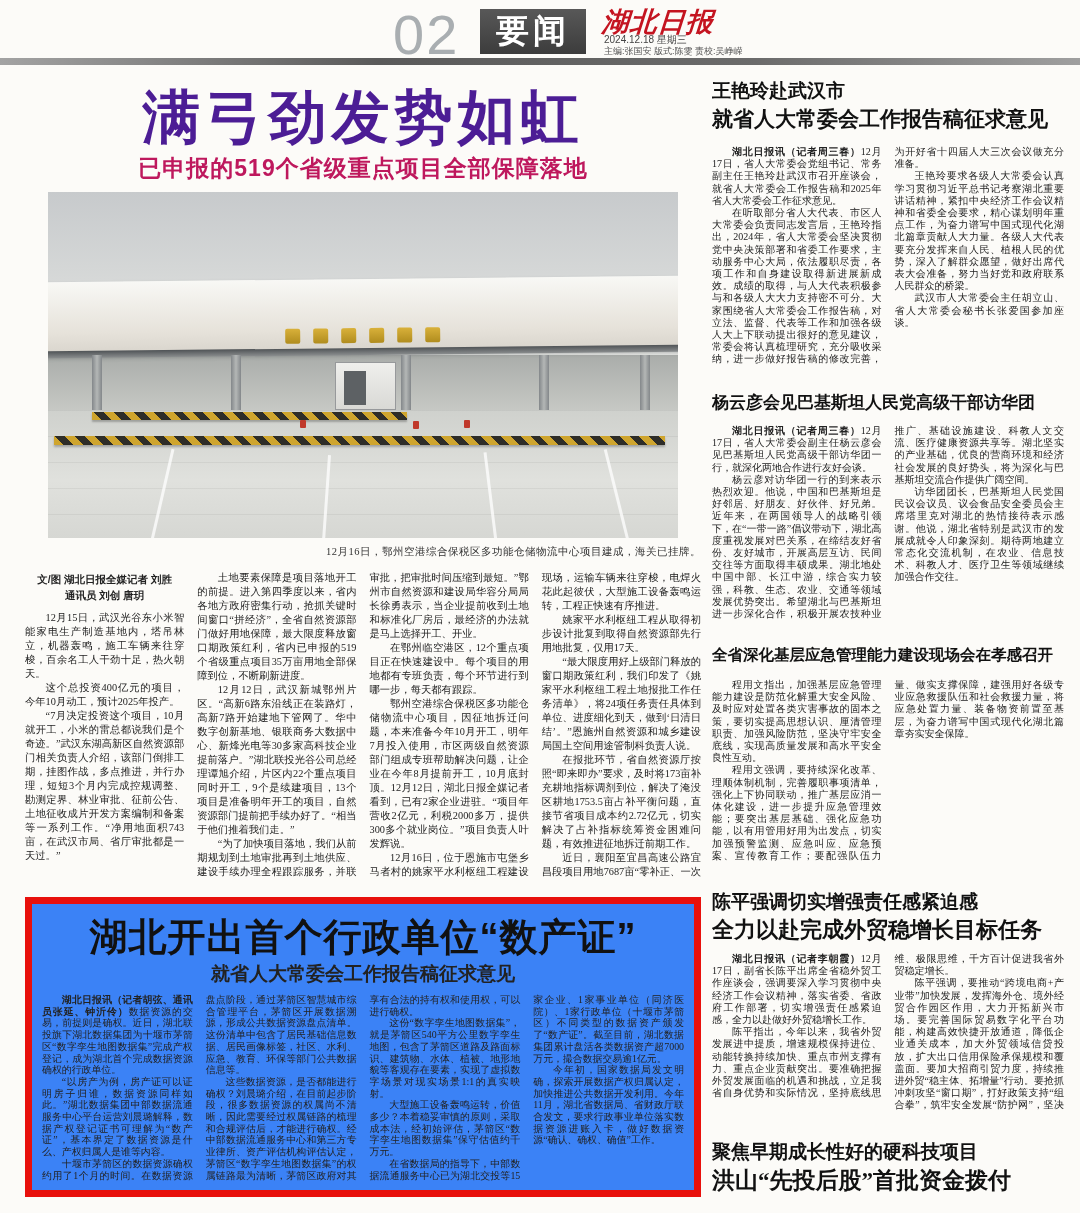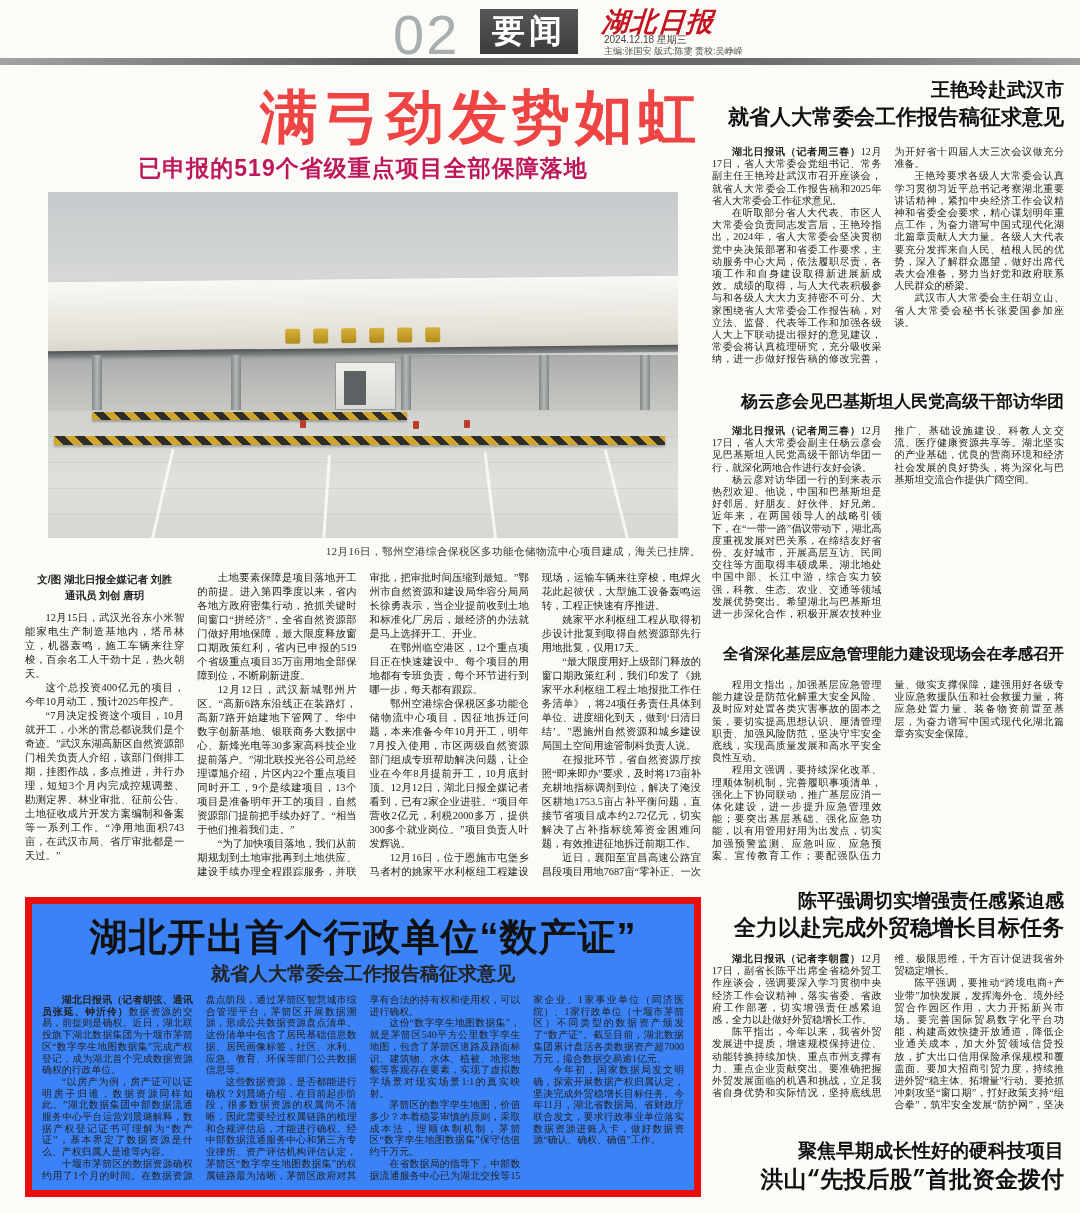--- a/index.html
+++ b/index.html
@@ -1,33 +1,33 @@
 <!DOCTYPE html>
 <html><head>
 <meta charset="utf-8">
 <style>
   html,body{margin:0;padding:0;background:#e9e7e2;}
   .page{position:relative;width:1080px;height:1213px;margin:0 auto;background:#fcfbf8;overflow:hidden;
         font-family:"Liberation Serif","DejaVu Serif",serif;color:#1c1c1c;}
   
   .pagenum{position:absolute;left:393px;top:2px;font-family:"Liberation Sans","DejaVu Sans",sans-serif;
            font-size:56px;font-weight:300;color:#a9aeb1;letter-spacing:2px;}
-  .section-box{position:absolute;left:480px;top:9px;width:98px;height:45px;background:linear-gradient(#585858,#3c3c3c);
+  .section-box{position:absolute;left:480px;top:9px;width:106px;height:45px;background:linear-gradient(#585858,#3c3c3c);
            color:#fff;font-family:"Liberation Sans","DejaVu Sans",sans-serif;font-weight:900;font-size:33px;
            display:flex;align-items:center;justify-content:center;letter-spacing:4px;}
   .masthead{position:absolute;left:602px;top:4px;font-size:27px;font-weight:900;font-style:italic;
            color:#c41420;letter-spacing:1px;transform:skewX(-4deg);}
   .dateline{position:absolute;left:604px;top:33px;font-size:10px;color:#444;font-family:"Liberation Sans","DejaVu Sans",sans-serif;}
   .staffline{position:absolute;left:604px;top:45px;font-size:9px;color:#555;font-family:"Liberation Sans","DejaVu Sans",sans-serif;}
   .header-bar{position:absolute;left:0;top:58px;width:1080px;height:7px;
            background:linear-gradient(to right,#a3a3a3,#5a5a5a 35%,#6b6b6b 70%,#9f9f9f);}
   
   .left-col{position:absolute;left:25px;top:76px;width:676px;}
-  .lead h1{margin:8px 0 0;text-align:right;font-family:"Liberation Sans","DejaVu Sans",sans-serif;
-           font-weight:900;font-size:58px;line-height:66px;letter-spacing:5px;color:#ef4444;}
+  .lead h1{margin:8px 0 0;text-align:center;font-family:"Liberation Sans","DejaVu Sans",sans-serif;
+           font-weight:900;font-size:58px;line-height:66px;letter-spacing:5px;color:#4c1d95;}
   .lead h2{margin:4px 0 10px;text-align:center;font-family:"Liberation Sans","DejaVu Sans",sans-serif;
            font-weight:700;font-size:23px;line-height:28px;color:#be185d;letter-spacing:1px;}
   
   .photo{position:relative;width:630px;height:346px;margin:0 auto;overflow:hidden;background:#dfe0de;}
   .ph-sky{position:absolute;left:0;top:0;right:0;height:52%;background:linear-gradient(#c7cacc,#e6e7e4);}
   .ph-far{position:absolute;left:0;top:49%;right:0;height:6%;background:linear-gradient(#868d85,#a7aba3);opacity:.7;}
   .ph-bldg{position:absolute;left:1%;top:38%;width:10%;height:14%;background:#b7bab8;box-shadow:14px 4px 0 #c4c6c3;}
   .ph-canopy{position:absolute;left:-2%;right:-2%;top:25%;height:21%;transform:rotate(-.6deg);
            background:linear-gradient(#f8f8f5,#e6e2da 70%,#d8d4cc);box-shadow:0 3px 4px rgba(40,45,50,.35);}
   .ph-sign{position:absolute;left:0;right:0;bottom:12%;display:flex;justify-content:center;gap:13px;}
@@ -63,21 +63,21 @@
           font-family:"Liberation Sans","DejaVu Sans",sans-serif;}
   
   .red-box{margin-top:8px;border:7px solid #e8100c;background:#3b82f6;padding:6px 10px 8px;}
   .red-box h1{margin:4px 0 2px;text-align:center;font-family:"Liberation Sans","DejaVu Sans",sans-serif;
           font-weight:900;font-size:38px;line-height:46px;letter-spacing:1px;color:#111;}
   .red-box h2{margin:0 0 8px;text-align:center;font-family:"Liberation Sans","DejaVu Sans",sans-serif;
           font-weight:700;font-size:19px;line-height:24px;color:#222;}
   .box-body{height:188px;font-size:9.9px;line-height:11.7px;}
   
   .right-col{position:absolute;left:712px;top:78px;width:352px;height:1135px;overflow:hidden;}
-  .r-art h3{margin:0;text-align:right;font-family:Liberation Mono, monospace;color:#111;}
+  .r-art h3{margin:0;text-align:left;font-family:Liberation Serif, serif;color:#111;}
   .t-small{font-weight:700;font-size:19px;line-height:26px;}
   .t-big{font-weight:900;font-size:21px;line-height:30px;letter-spacing:0;}
   .t-b{font-weight:900;font-size:17px;line-height:25px;}
   .t-c{font-weight:900;font-size:15.5px;line-height:24px;}
   .t-d2{font-weight:900;font-size:22px;line-height:30px;}
   .t-e2{font-weight:900;font-size:23px;line-height:32px;}
   .cols2{column-count:2;column-gap:13px;column-fill:auto;overflow:hidden;font-size:10px;line-height:12.2px;}
   .gap12{margin-top:12px;} .gap10{margin-top:10px;} .gap8{margin-top:8px;}
   .mA{margin-top:14px;} .mB{margin-top:16px;}
   .hA{height:230px;} .hB{height:202px;} .hC{height:194px;} .hD{height:170px;}
@@ -162,23 +162,23 @@
 
     <section class="red-box">
       <h1>湖北开出首个行政单位“数产证”</h1>
       <h2>就省人大常委会工作报告稿征求意见</h2>
       <div class="body cols4 box-body">
           <p><b>湖北日报讯（记者胡弦、通讯员张延、钟沂伶）</b>数据资源的交易，前提则是确权。近日，湖北联投旗下湖北数据集团为十堰市茅箭区“数字孪生地图数据集”完成产权登记，成为湖北首个完成数据资源确权的行政单位。</p>
           <p>“以房产为例，房产证可以证明房子归谁，数据资源同样如此。”湖北数据集团中部数据流通服务中心平台运营刘晨璐解释，数据产权登记证书可理解为“数产证”，基本界定了数据资源是什么、产权归属人是谁等内容。</p>
           <p>十堰市茅箭区的数据资源确权约用了1个月的时间。在数据资源盘点阶段，通过茅箭区智慧城市综合管理平台，茅箭区开展数据溯源，形成公共数据资源盘点清单。这份清单中包含了居民基础信息数据、居民画像标签，社区、水利、应急、教育、环保等部门公共数据信息等。</p>
           <p>这些数据资源，是否都能进行确权？刘晨璐介绍，在目前起步阶段，很多数据资源的权属尚不清晰，因此需要经过权属链路的梳理和合规评估后，才能进行确权。经中部数据流通服务中心和第三方专业律所、资产评估机构评估认定，茅箭区“数字孪生地图数据集”的权属链路最为清晰，茅箭区政府对其享有合法的持有权和使用权，可以进行确权。</p>
           <p>这份“数字孪生地图数据集”，就是茅箭区540平方公里数字孪生地图，包含了茅箭区道路及路面标识、建筑物、水体、植被、地形地貌等客观存在要素，实现了虚拟数字场景对现实场景1:1的真实映射。</p>
-          <p>茅箭区的数字孪生地图，价值多少？本着稳妥审慎的原则，采取成本法，理顺体制机制，茅箭区“数字孪生地图数据集”保守估值约千万元。</p>
+          <p>大型施工设备轰鸣运转，价值多少？本着稳妥审慎的原则，采取成本法，经初始评估，茅箭区“数字孪生地图数据集”保守估值约千万元。</p>
           <p>在省数据局的指导下，中部数据流通服务中心已为湖北交投等15家企业、1家事业单位（同济医院）、1家行政单位（十堰市茅箭区）不同类型的数据资产颁发了“数产证”。截至目前，湖北数据集团累计盘活各类数据资产超7000万元，撮合数据交易逾1亿元。</p>
-          <p>今年初，国家数据局发文明确，探索开展数据产权归属认定，坚决完成外贸稳增长目标任务。今年11月，湖北省数据局、省财政厅联合发文，要求行政事业单位落实数据资源进账入卡，做好数据资源“确认、确权、确值”工作。</p>
+          <p>今年初，国家数据局发文明确，探索开展数据产权归属认定，加快推进公共数据开发利用。今年11月，湖北省数据局、省财政厅联合发文，要求行政事业单位落实数据资源进账入卡，做好数据资源“确认、确权、确值”工作。</p>
         </div>
     </section>
   </div>
 
   <div class="right-col">
 
     <article class="r-art">
       <h3 class="t-small">王艳玲赴武汉市</h3>
       <h3 class="t-big">就省人大常委会工作报告稿征求意见</h3>
       <div class="body cols2 gap12 hA">
@@ -187,20 +187,21 @@
           <p>王艳玲要求各级人大常委会认真学习贯彻习近平总书记考察湖北重要讲话精神，紧扣中央经济工作会议精神和省委全会要求，精心谋划明年重点工作，为奋力谱写中国式现代化湖北篇章贡献人大力量。各级人大代表要充分发挥来自人民、植根人民的优势，深入了解群众愿望，做好出席代表大会准备，努力当好党和政府联系人民群众的桥梁。</p>
           <p>武汉市人大常委会主任胡立山、省人大常委会秘书长张爱国参加座谈。</p>
         </div>
     </article>
 
     <article class="r-art mA">
       <h3 class="t-b">杨云彦会见巴基斯坦人民党高级干部访华团</h3>
       <div class="body cols2 gap10 hB">
           <p><b>湖北日报讯（记者周三春）</b>12月17日，省人大常委会副主任杨云彦会见巴基斯坦人民党高级干部访华团一行，就深化两地合作进行友好会谈。</p>
           <p>杨云彦对访华团一行的到来表示热烈欢迎。他说，中国和巴基斯坦是好邻居、好朋友、好伙伴、好兄弟。近年来，在两国领导人的战略引领下，在“一带一路”倡议带动下，湖北高度重视发展对巴关系，在缔结友好省份、友好城市，开展高层互访、民间交往等方面取得丰硕成果。湖北地处中国中部、长江中游，综合实力较强，科教、生态、农业、交通等领域发展优势突出。希望湖北与巴基斯坦进一步深化合作，积极开展农技种业推广、基础设施建设、科教人文交流、医疗健康资源共享等。湖北坚实的产业基础，优良的营商环境和经济社会发展的良好势头，将为深化与巴基斯坦交流合作提供广阔空间。</p>
+          <p>访华团团长，巴基斯坦人民党国民议会议员、议会食品安全委员会主席塔里克对湖北的热情接待表示感谢。他说，湖北省特别是武汉市的发展成就令人印象深刻。期待两地建立常态化交流机制，在农业、信息技术、科教人才、医疗卫生等领域继续加强合作交往。</p>
         </div>
     </article>
 
     <article class="r-art mB">
       <h3 class="t-c">全省深化基层应急管理能力建设现场会在孝感召开</h3>
       <div class="body cols2 gap12 hC">
           <p>程用文指出，加强基层应急管理能力建设是防范化解重大安全风险、及时应对处置各类灾害事故的固本之策，要切实提高思想认识、厘清管理职责、加强风险防范，坚决守牢安全底线，实现高质量发展和高水平安全良性互动。</p>
           <p>程用文强调，要持续深化改革、理顺体制机制，完善履职事项清单，强化上下协同联动，推广基层应消一体化建设，进一步提升应急管理效能；要突出基层基础、强化应急功能，以有用管用好用为出发点，切实加强预警监测、应急叫应、应急预案、宣传教育工作；要配强队伍力量、做实支撑保障，建强用好各级专业应急救援队伍和社会救援力量，将应急处置力量、装备物资前置至基层，为奋力谱写中国式现代化湖北篇章夯实安全保障。</p>
         </div>
     </article>

